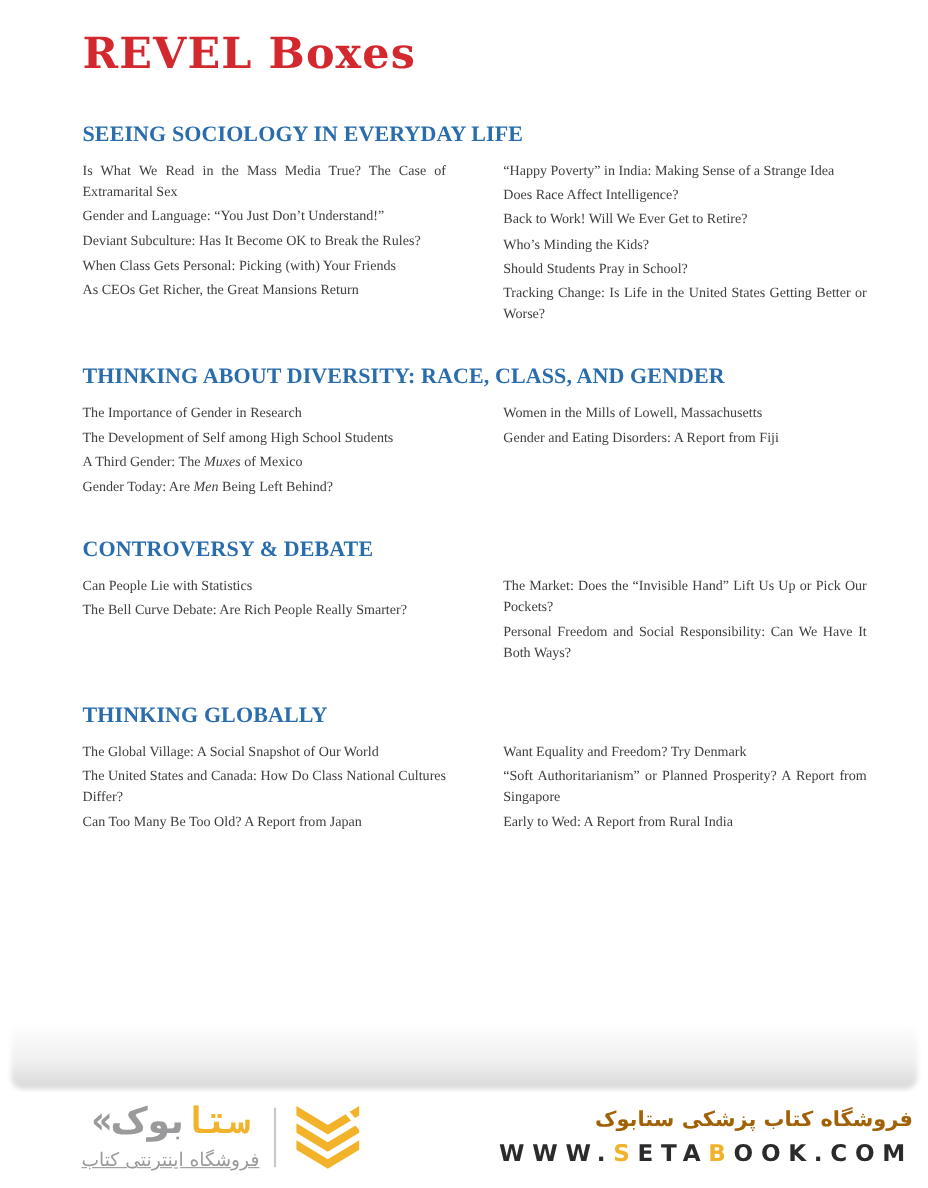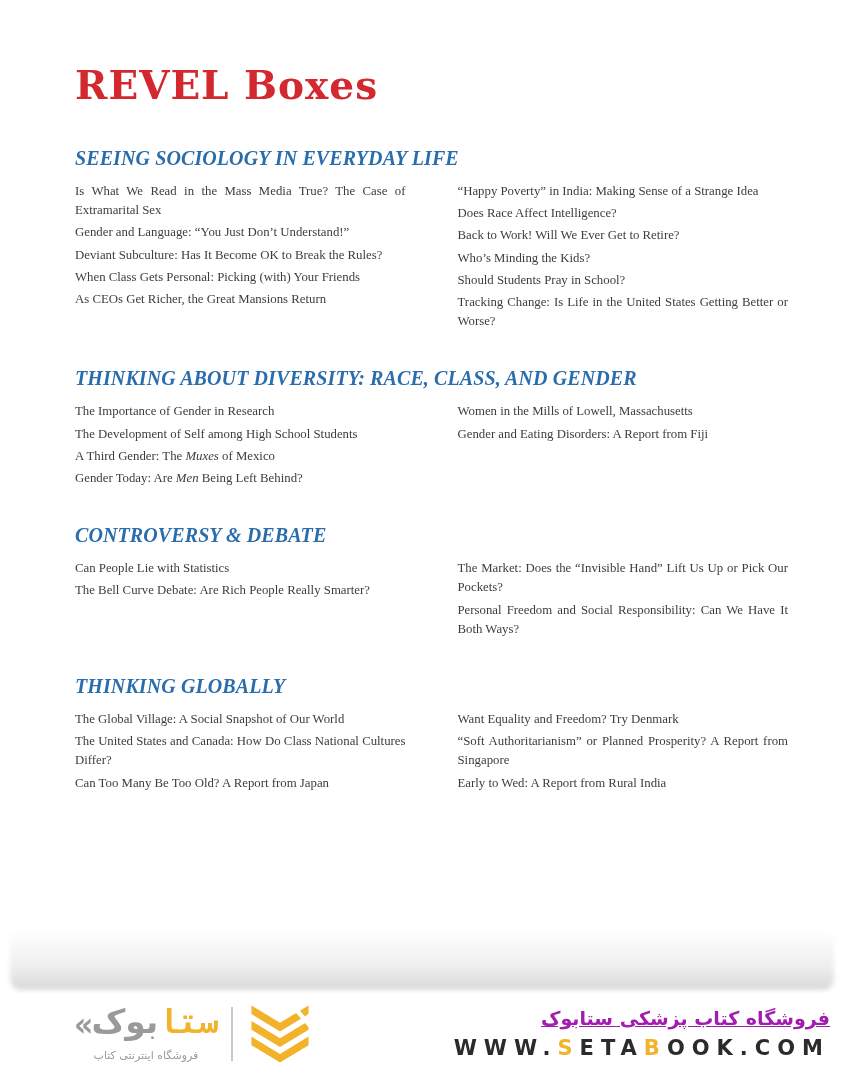--- a/index.html
+++ b/index.html
@@ -3,21 +3,21 @@
 <meta charset="utf-8">
 <style>
   html, body { margin:0; padding:0; }
   body {
     width:844px; height:1080px;
     background:#ffffff;
     position:relative;
     overflow:hidden;
     font-family:"Liberation Serif", serif;
   }
-  .content { padding:66px 56px 0 75px; }
+  .content { padding:30px 56px 0 75px; }
 
   h1.page-title {
     margin:0;
     font-family:"DejaVu Serif", serif;
     font-weight:700;
     font-size:39px;
     line-height:1.0;
     letter-spacing:1px;
     color:var(--title-red, #d2282e);
   }
@@ -26,21 +26,20 @@
   section.boxes.first { margin-top:42px; }
 
   h2.section-heading {
     margin:0 0 12px 0;
     font-family:"Liberation Serif", serif;
     font-weight:700;
     font-size:20px;
     line-height:1.15;
     letter-spacing:0.1px;
     color:var(--heading-blue, #2a6dad);
-    font-style:italic;
   }
 
   .cols { display:flex; gap:52px; }
   .col { flex:1 1 0; min-width:0; }
 
   .item {
     margin:0 0 3px 0;
     font-size:12.8px;
     line-height:19.2px;
     color:var(--body-text, #3d3d3d);
@@ -82,35 +81,35 @@
   .wordmark {
     direction:rtl; unicode-bidi:isolate;
     font-size:33px; font-weight:700; line-height:1.05;
     letter-spacing:-1px;
   }
   .wm-yellow { color:var(--logo-yellow, #f2b32b);font-family:Liberation Mono, monospace; }
   .wm-gray   { color:var(--logo-gray, #9a9a9c); }
   .tagline {
     margin-top:6px;
     direction:rtl;
-    font-size:11px;
+    font-size:17px;
     color:var(--logo-gray, #9a9a9c);
+    text-decoration:underline;
   }
   .logo-sep { width:2px; height:54px; background:#c9c9c9; }
   .emblem { display:block; }
   .emblem polygon { fill:var(--logo-yellow, #f2b32b); }
 
   .footer-right { text-align:right; }
   .store-line {
     direction:rtl;
     font-size:19px;
     font-weight:700;
-    color:#a21caf;
+    color:#a16207;
     margin-bottom:7px;
-    text-decoration:underline;
   }
   .site-url {
     font-size:21px;
     font-weight:700;
     letter-spacing:7px;
     color:var(--footer-text, #2b2b2b);
     cursor:pointer;
     white-space:nowrap;
   }
   .site-url .accent { color:var(--logo-yellow, #f0b428); }

